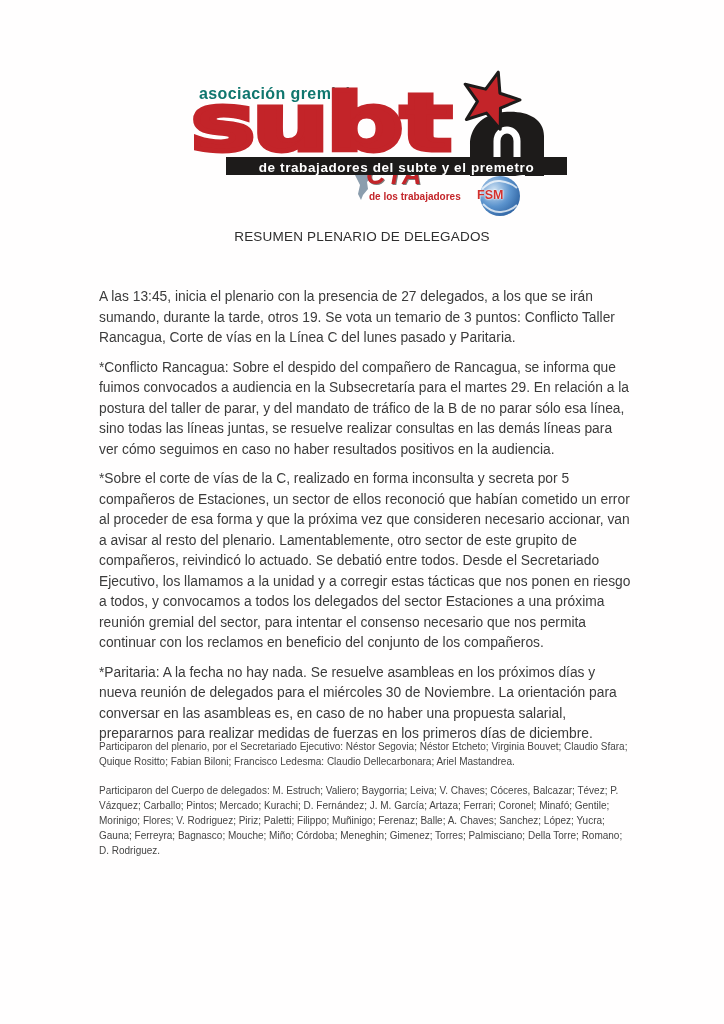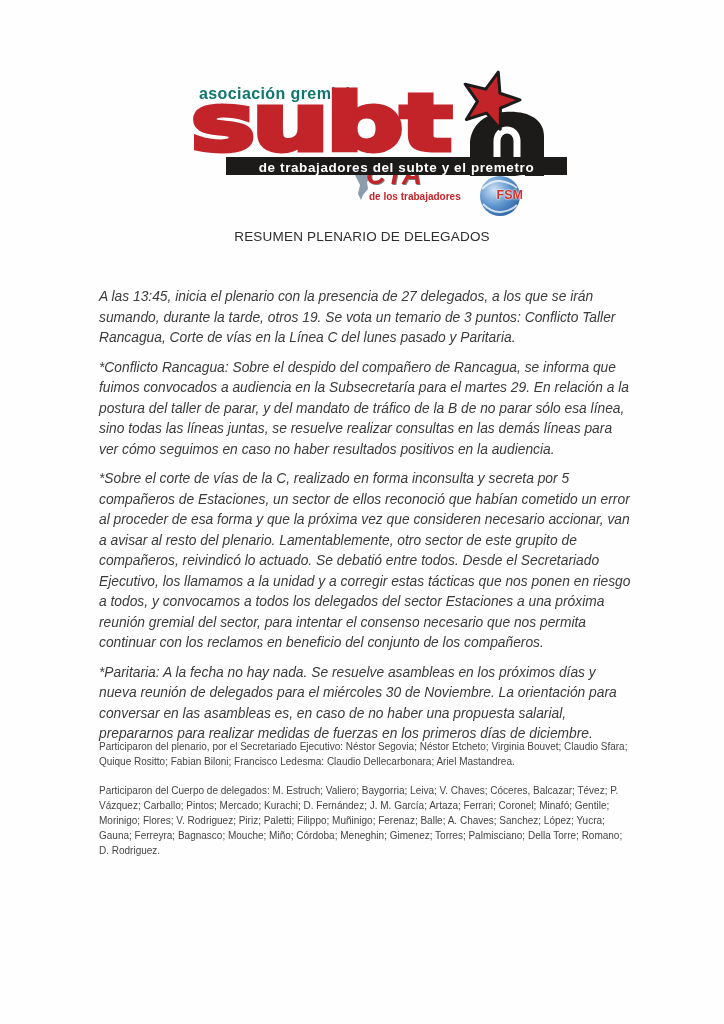--- a/index.html
+++ b/index.html
@@ -35,39 +35,39 @@
     position:absolute; left:14px; top:-4px;
     font-size:27px; font-weight:700; font-style:italic; color:#c32429;
     letter-spacing:1px; text-shadow:1px 1px 0 #7d7d7d;
   }
   .cta-subtitle {
     position:absolute; left:17px; top:27px; white-space:nowrap;
     font-size:10px; font-weight:700; color:#c32429;
   }
   .fsm-logo { position:absolute; left:477px; top:175px; width:46px; height:42px; }
   .fsm-title {
-    position:absolute; left:0; top:13px; width:46px; text-align:right;
+    position:absolute; left:0; top:13px; width:46px; text-align:left;
     font-size:12.5px; font-weight:700; color:#d2312e;
     text-shadow:0 0 2px #ffffff, 0 0 2px #ffffff;
   }
 
   
   .doc-title {
     position:absolute; left:0; right:0; top:229px; text-align:center;
     font-size:13.5px; font-weight:400; color:#2e2e2e; letter-spacing:.2px;
   }
   .doc-date {
     position:absolute; left:0; right:0; top:257px; text-align:center;
     font-size:11px; color:#575757;
   }
   .doc-body {
     position:absolute; left:99px; top:287px; width:534px;
     font-size:13.8px; line-height:20.5px; color:#3b3b3b;
   }
-  .doc-body p { margin:0 0 9px 0;font-style:italic; }
+  .doc-body p { margin:0 0 9px 0; }
   .doc-notes {
     position:absolute; left:99px; top:739px; width:537px;
     font-size:10px; line-height:15px; color:#454545;
   }
   .doc-notes p { margin:0 8px 14px 0; }
   .doc-footer {
     position:absolute; left:116px; right:0; top:879px; text-align:center;
     font-size:12.5px; font-weight:700; color:#2e2e2e; letter-spacing:.2px;
     white-space:nowrap;
   }

